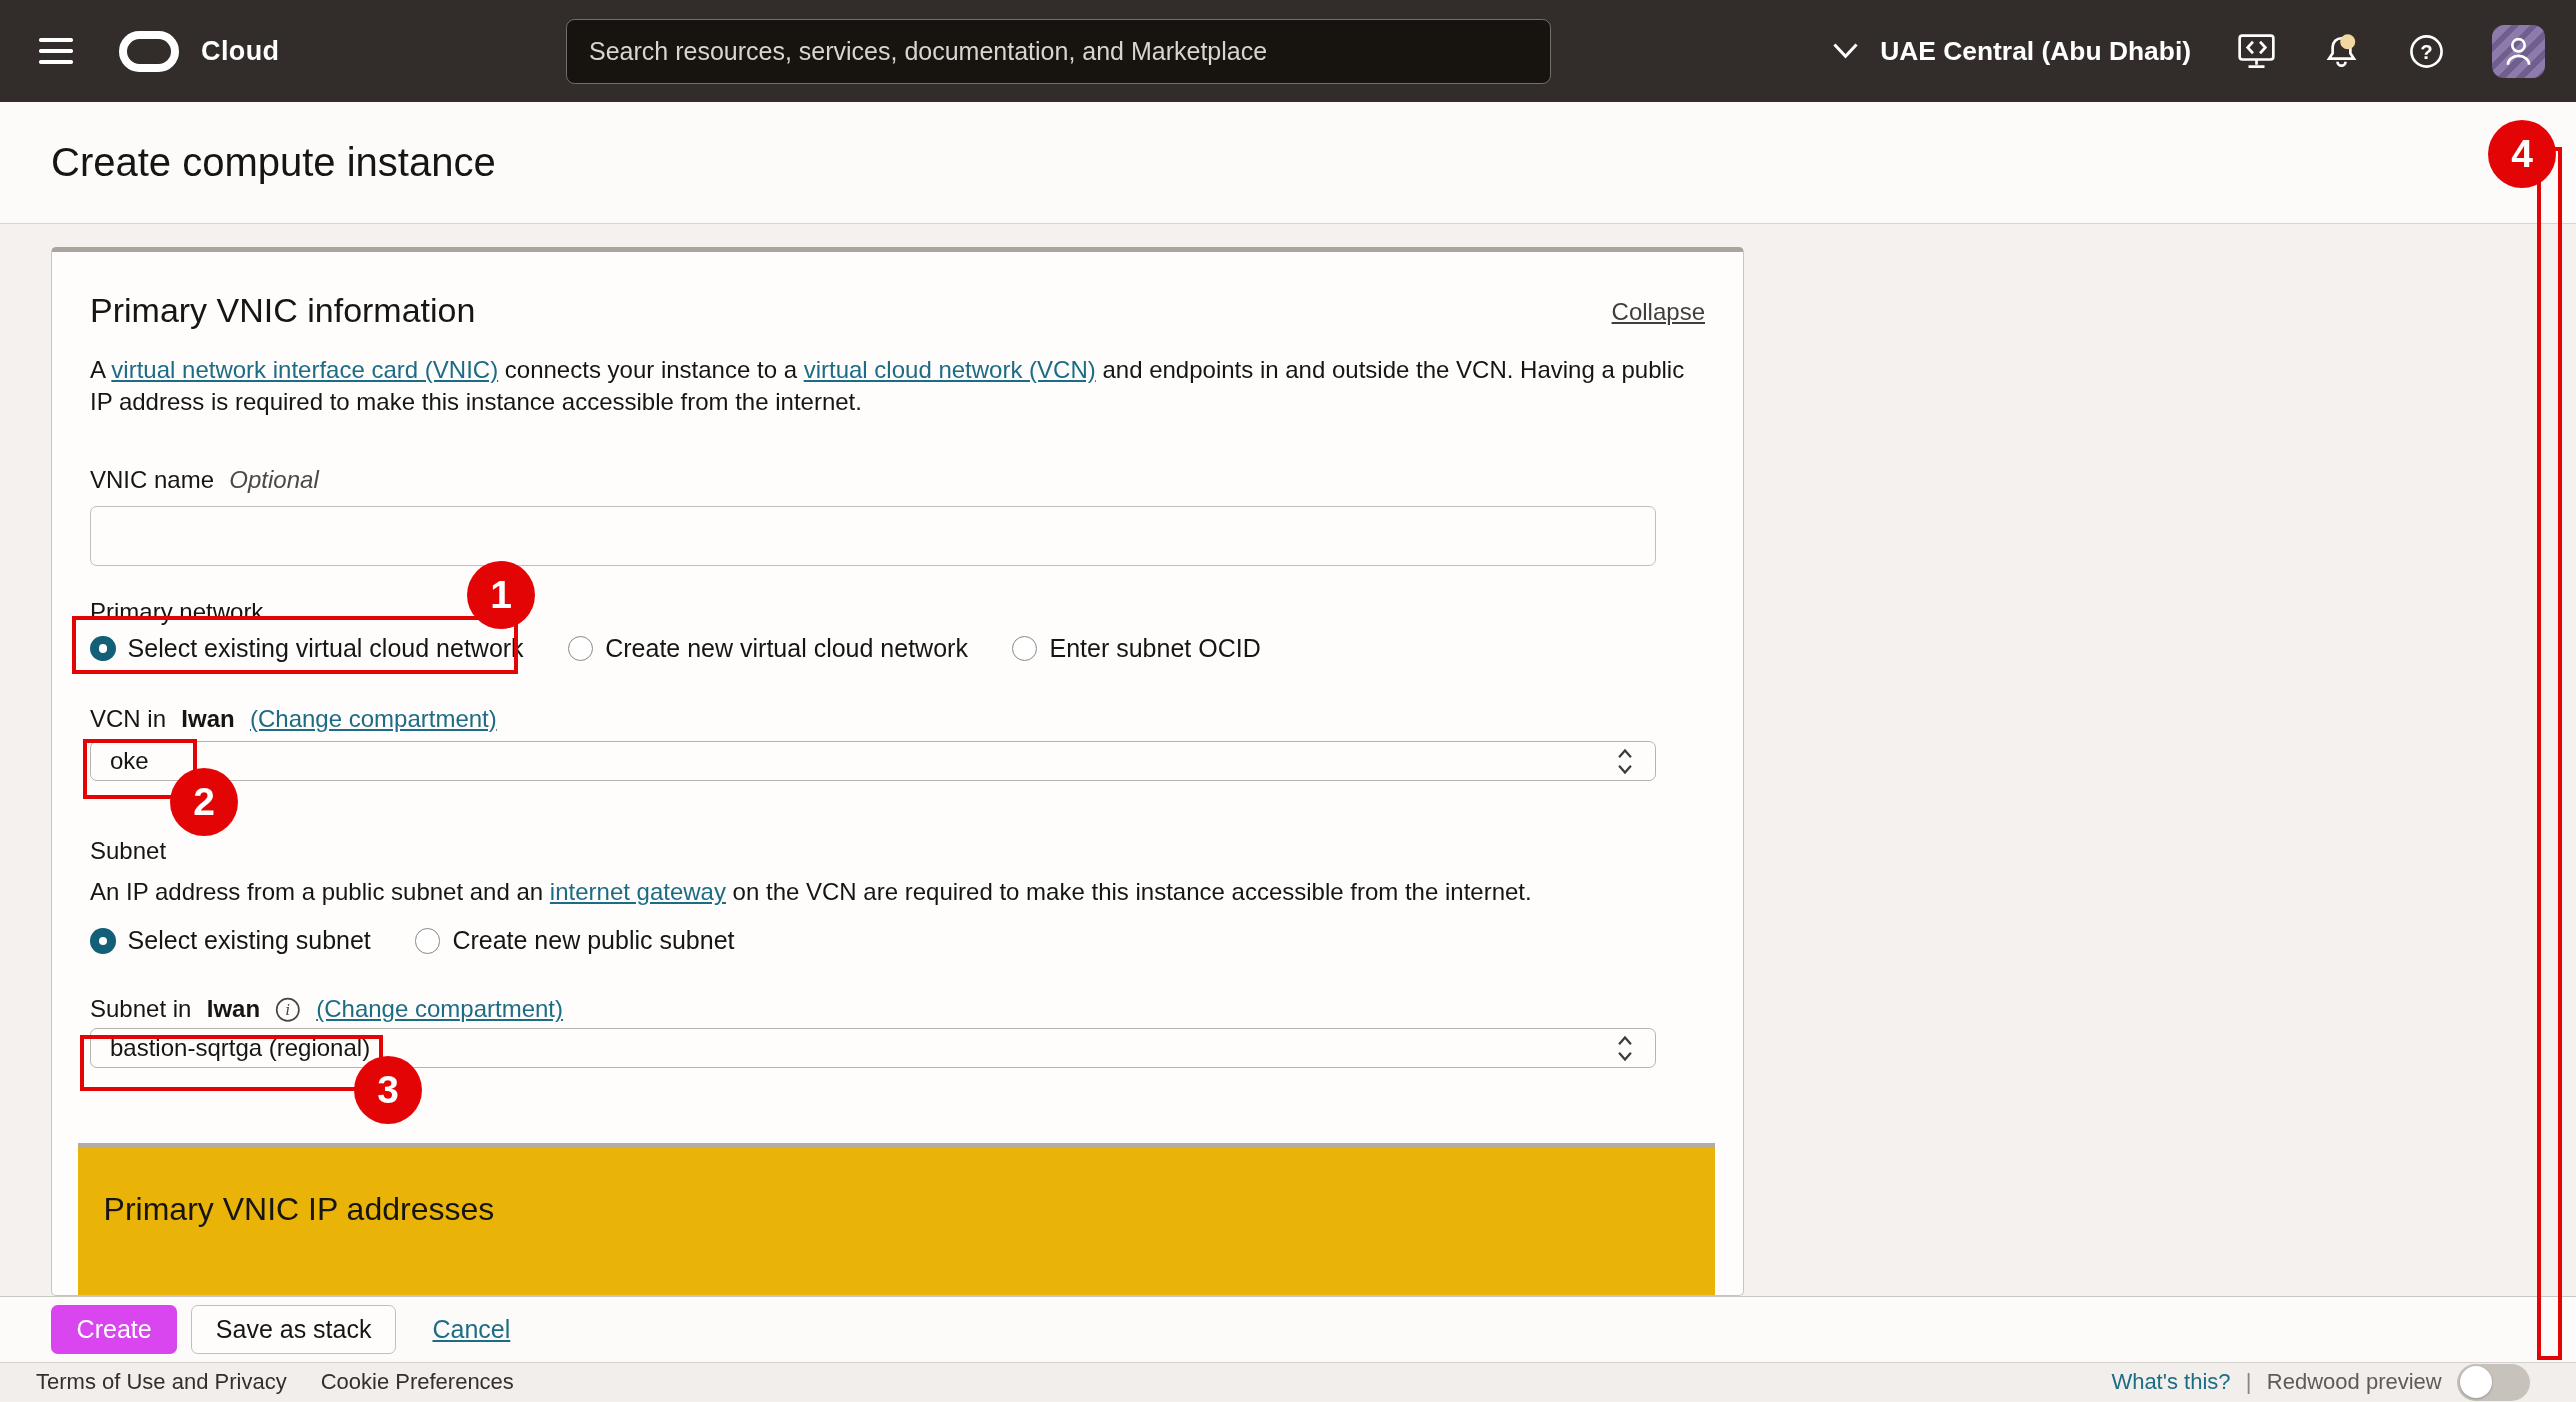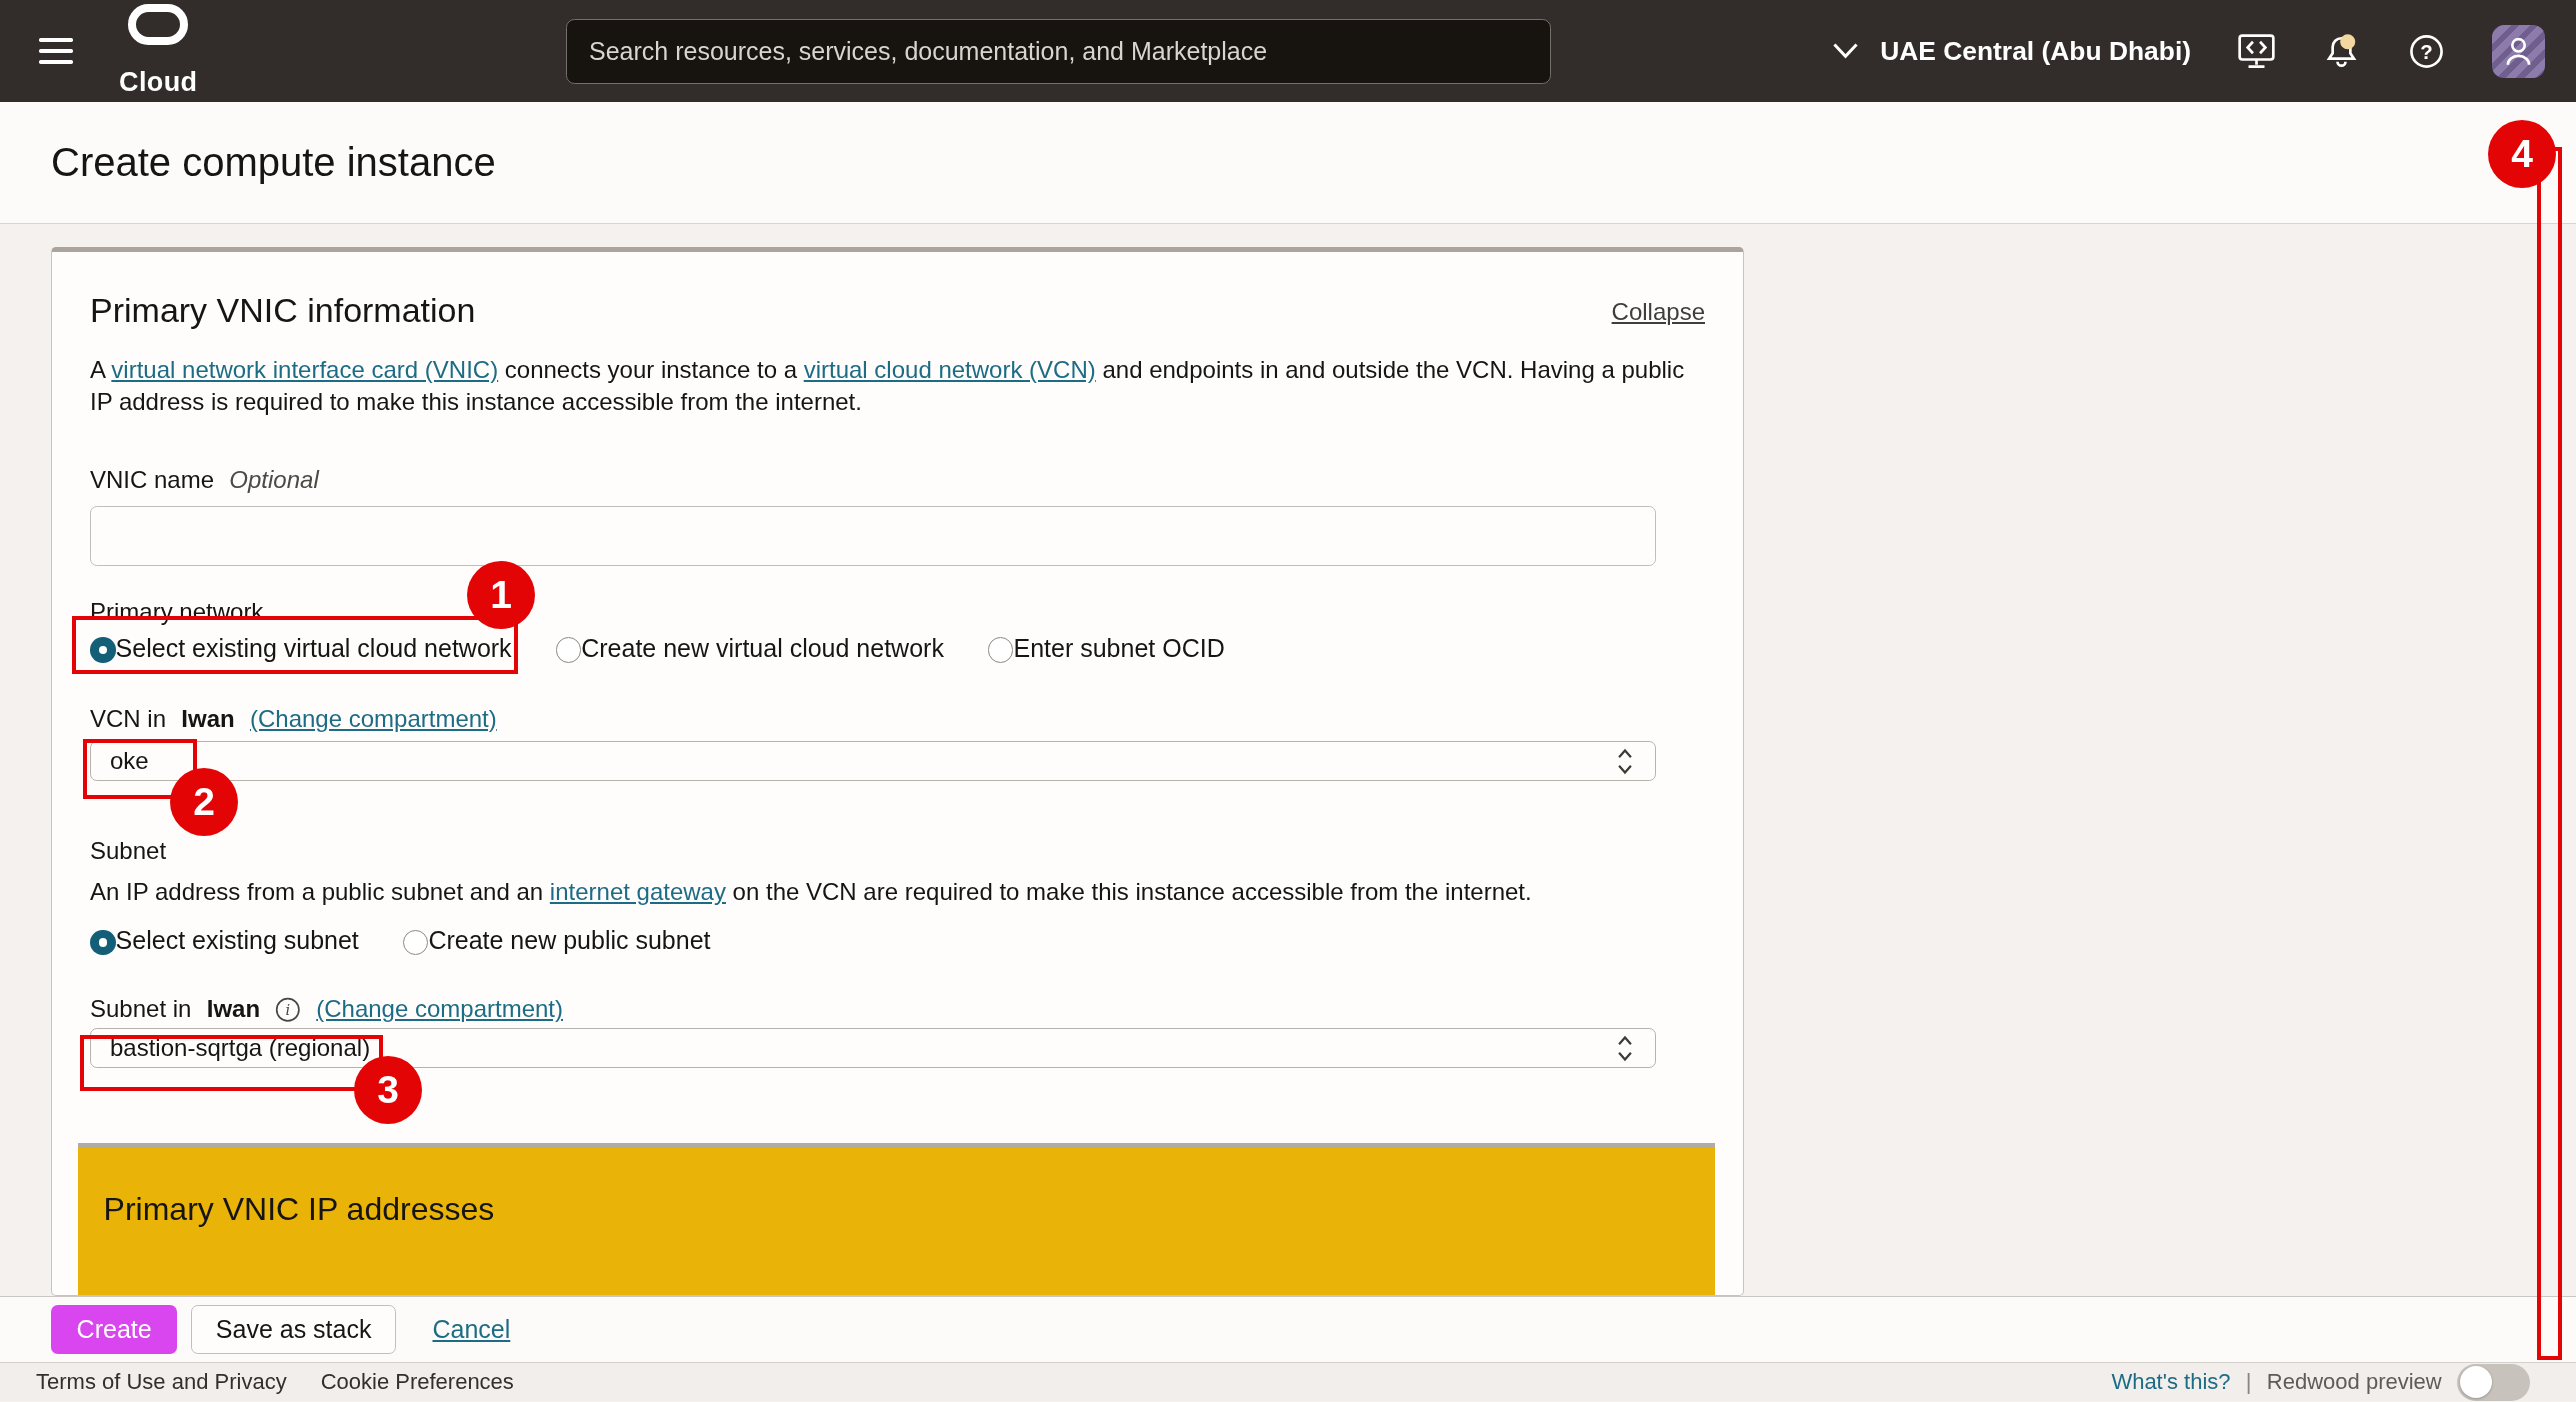--- a/index.html
+++ b/index.html
@@ -3,21 +3,21 @@
 <meta charset="utf-8">
 <style>
   * { margin:0; padding:0; box-sizing:border-box; }
   html,body { width:2576px; height:1402px; overflow:hidden;
     font-family:"Liberation Sans", sans-serif; color:#161513; background:#f5f1ee; }
 
   
   .topbar { position:relative; height:102px; background:#322d2a; display:flex; align-items:center; }
   .hamburger { margin-left:39px; width:37px; cursor:pointer; }
   .hamburger span { display:block; height:4.3px; background:#fff; border-radius:1.7px; margin:6.8px 0; width:34px; }
-  .brand { display:flex; align-items:center; margin-left:43px; gap:22px; cursor:pointer;flex-direction:column; }
+  .brand { display:flex; align-items:center; margin-left:43px; gap:22px; cursor:pointer; }
   .oracle-o { width:60px; height:41px; border:8.5px solid #fff; border-radius:20.4px; }
   .brand-text { color:#fff; font-size:27px; font-weight:700; letter-spacing:0.4px; }
   .search-wrap { position:absolute; left:566px; top:19px; width:985px; height:65px; }
   .search-input { width:100%; height:100%; background:#17130f; border:1.7px solid #757069; border-radius:8.5px;
      color:#ddd9d5; font-size:25px; padding:0 22px; outline:none; font-family:"Liberation Sans",sans-serif; }
   .search-input::placeholder { color:#d8d4d0; opacity:1; }
   .top-right { position:absolute; right:31px; top:0; height:102px; display:flex; align-items:center; gap:46px; }
   .region { display:flex; align-items:center; gap:20.4px; color:#fff; font-size:26.4px; font-weight:700; cursor:pointer; }
   .icon-btn { width:39px; height:39px; display:flex; align-items:center; justify-content:center; cursor:pointer; }
   .avatar { width:53px; height:53px; border-radius:12px; background:#8d7cab;
@@ -36,21 +36,21 @@
   .section-title { font-size:34px; font-weight:400; }
   .collapse-link { font-size:24px; color:#403e3a; text-decoration:underline; cursor:pointer; margin-top:6.8px; }
   .para { margin-top:24px; width:1601px; font-size:24px; line-height:32px; }
   a.tlink { color:#1d6c85; text-decoration:underline; cursor:pointer; }
   .field-label-row { margin-top:48px; display:flex; align-items:center; gap:15.3px; font-size:24px; }
   .optional { font-style:italic; color:#4d4945; }
   .text-input { margin-top:12px; width:1566px; height:60px; background:#fefdfc; border:1.7px solid #c2bdb7;
      border-radius:6.8px; font-size:24px; padding:0 19px; outline:none; }
   .group-label { margin-top:32px; font-size:24px; }
   .radio-row { margin-top:6.8px; display:flex; align-items:center; gap:44px; height:31px; }
-  .radio-opt { display:flex; align-items:flex-end; gap:0; cursor:pointer; font-size:25px; }
+  .radio-opt { display:flex; align-items:center; gap:12px; cursor:pointer; font-size:25px; }
   .radio { width:25.6px; height:25.6px; border-radius:50%; border:1.7px solid #8d8882; background:#fff; flex:0 0 auto; position:relative; }
   .radio.checked { border:none; background:#135f78; }
   .radio.checked::after { content:''; position:absolute; left:8.5px; top:8.5px; width:8.5px; height:8.5px; border-radius:50%; background:#fff; }
   .label-row { display:flex; align-items:center; gap:15.3px; font-size:24px; }
   .mt48 { margin-top:41px; } .mt66 { margin-top:56px; } .mt46 { margin-top:39px;text-align:right; }
   .selectbox { margin-top:8.5px; width:1566px; height:40px; background:#fefdfc; border:1.7px solid #b7b2ac; border-radius:6.8px;
      display:flex; align-items:center; justify-content:space-between; padding:0 19px; font-size:24px; cursor:pointer; }
   .desc-line { margin-top:12px; font-size:24px; line-height:29px; }
   .ip-section { margin:75px -10.2px 0 -12px; height:187px; border-top:5.1px solid #b1aca6; background:#eab308; padding:43px 0 0 25.6px; }
   .ip-title { font-size:32px; font-weight:400; }

